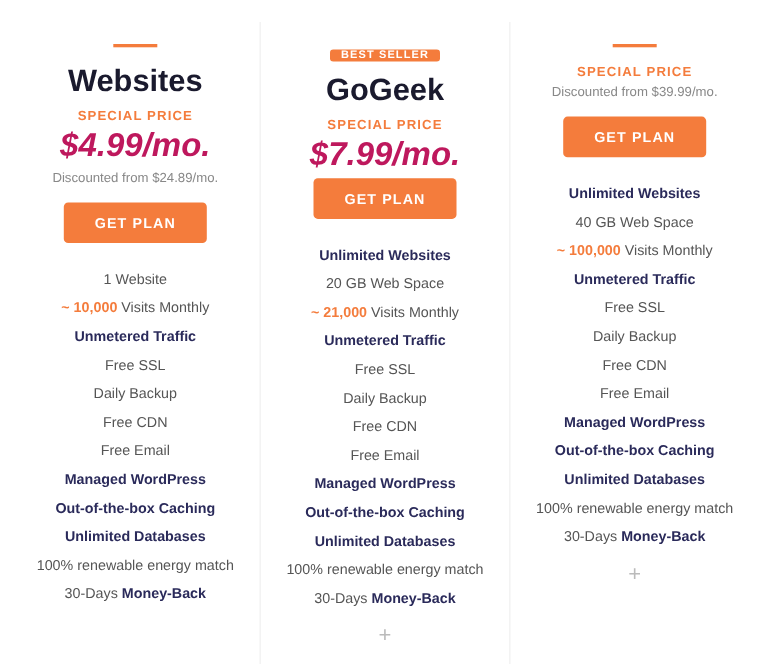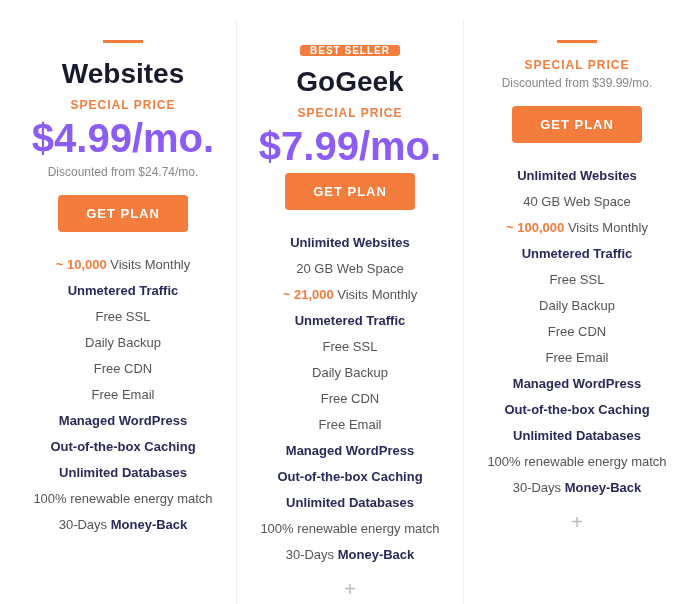--- a/index.html
+++ b/index.html
@@ -39,24 +39,25 @@
     }
     .special-price-label {
       font-size: 12px;
       font-weight: 700;
       color: #f47c3c;
       letter-spacing: 1px;
       text-transform: uppercase;
       margin-bottom: 4px;
     }
     .price {
-      font-size: 40px;
+      font-size: 30px;
       font-weight: 800;
-      color: #8b5cf6;
+      color: #be185d;
       margin-bottom: 4px;
+      font-style: italic;
     }
     .discounted-from {
       font-size: 12px;
       color: #888;
       margin-bottom: 16px;
     }
     .get-plan-btn {
       display: inline-block;
       background: #f47c3c;
       color: #fff;
@@ -109,21 +110,22 @@
       border-right: 1px solid #eee;
     }
     .moneyback {
       font-weight: 700;
     }
   </style>
 </head>
 <body>
 
 <div class="pricing-container">
-    <div class="plan"><div class="plan-divider-top"></div><div class="plan-name">Websites</div><div class="special-price-label">SPECIAL PRICE</div><div class="price">$4.99/mo.</div><div class="discounted-from">Discounted from $24.74/mo.</div><button class="get-plan-btn">GET PLAN</button><ul class="features-list">
+    <div class="plan"><div class="plan-divider-top"></div><div class="plan-name">Websites</div><div class="special-price-label">SPECIAL PRICE</div><div class="price">$4.99/mo.</div><div class="discounted-from">Discounted from $24.89/mo.</div><button class="get-plan-btn">GET PLAN</button><ul class="features-list">
+        <li>1 Website</li>
         <li><span class="orange">~ 10,000</span> Visits Monthly</li>
         <li><strong>Unmetered Traffic</strong></li>
         <li>Free SSL</li>
         <li>Daily Backup</li>
         <li>Free CDN</li>
         <li>Free Email</li>
         <li><strong>Managed WordPress</strong></li>
         <li><strong>Out-of-the-box Caching</strong></li>
         <li><strong>Unlimited Databases</strong></li>
         <li>100% renewable energy match</li>

